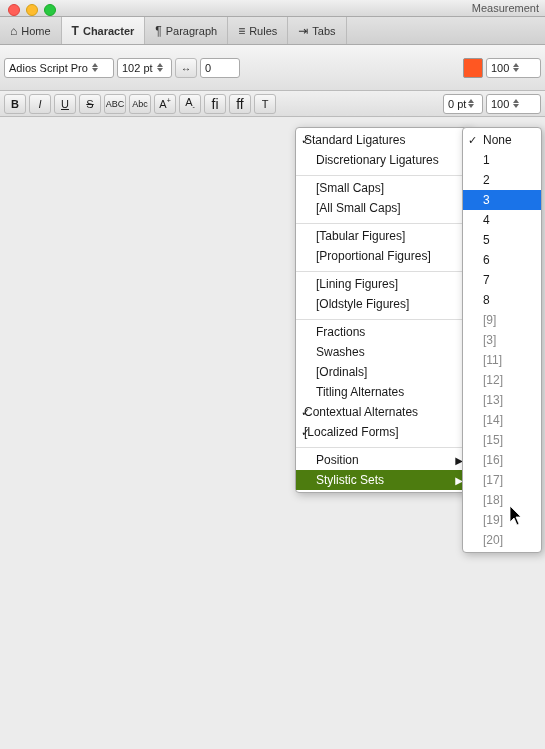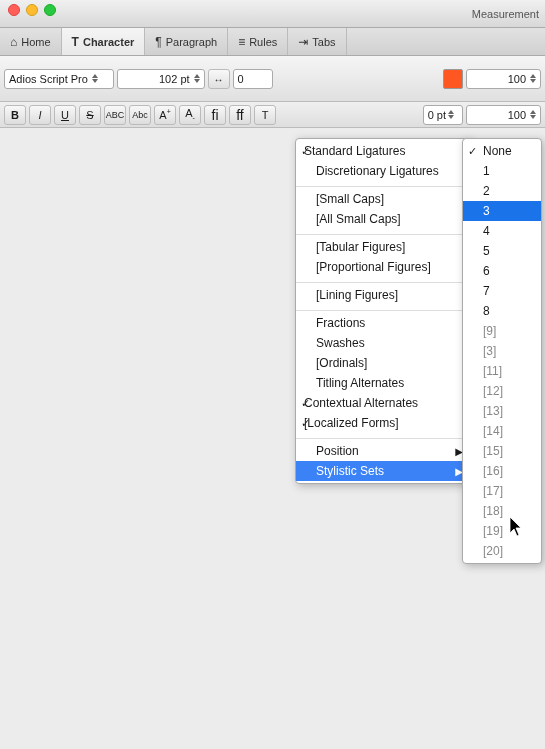--- a/index.html
+++ b/index.html
@@ -9,21 +9,21 @@
       background: #ececec;
       font-family: -apple-system, "Helvetica Neue", Arial, sans-serif;
       font-size: 12px;
       color: #1a1a1a;
       overflow: hidden;
       position: relative;
     }
 
     
     .title-bar {
-      height: 28px;
+      height: 17px;
       background: linear-gradient(to bottom, #f0f0f0, #d8d8d8);
       border-bottom: 1px solid #aaa;
       display: flex;
       align-items: center;
       justify-content: flex-end;
       padding-right: 6px;
     }
     .title-bar-text {
       font-size: 11px;
       color: #555;
@@ -111,21 +111,21 @@
       display: flex;
       align-items: center;
       background: white;
       border: 1px solid #aaa;
       border-radius: 3px;
       height: 20px;
       padding: 0 4px;
       gap: 2px;
       min-width: 55px;
     }
-    .size-selector span { font-size: 11px; margin-left: 37px; }
+    .size-selector span { font-size: 11px; }
 
     .toolbar-btn {
       height: 20px;
       padding: 0 5px;
       background: linear-gradient(to bottom, #f8f8f8, #e0e0e0);
       border: 1px solid #bbb;
       border-radius: 3px;
       font-size: 10px;
       display: flex;
       align-items: center;
@@ -202,21 +202,21 @@
       height: 20px;
       display: flex;
       align-items: center;
       padding: 0 8px 0 20px;
       font-size: 12px;
       cursor: pointer;
       position: relative;
       white-space: nowrap;
     }
     .menu-item.active-highlight {
-      background: #3b82f6;
+      background: #4d7c0f;
       color: white;
     }
     .menu-item.has-check { padding-left: 8px; }
     .checkmark {
       position: absolute;
       left: 5px;
       font-size: 11px;
     }
     .menu-submenu-arrow {
       position: absolute;
@@ -424,20 +424,23 @@
     </div>
     <div class="menu-item">
       <span>[Proportional Figures]</span>
     </div>
 
     <div class="menu-separator"></div>
 
     <div class="menu-item">
       <span>[Lining Figures]</span>
     </div>
+    <div class="menu-item">
+      <span>[Oldstyle Figures]</span>
+    </div>
 
     <div class="menu-separator"></div>
 
     <div class="menu-item">
       <span>Fractions</span>
     </div>
     <div class="menu-item">
       <span>Swashes</span>
     </div>
     <div class="menu-item">

